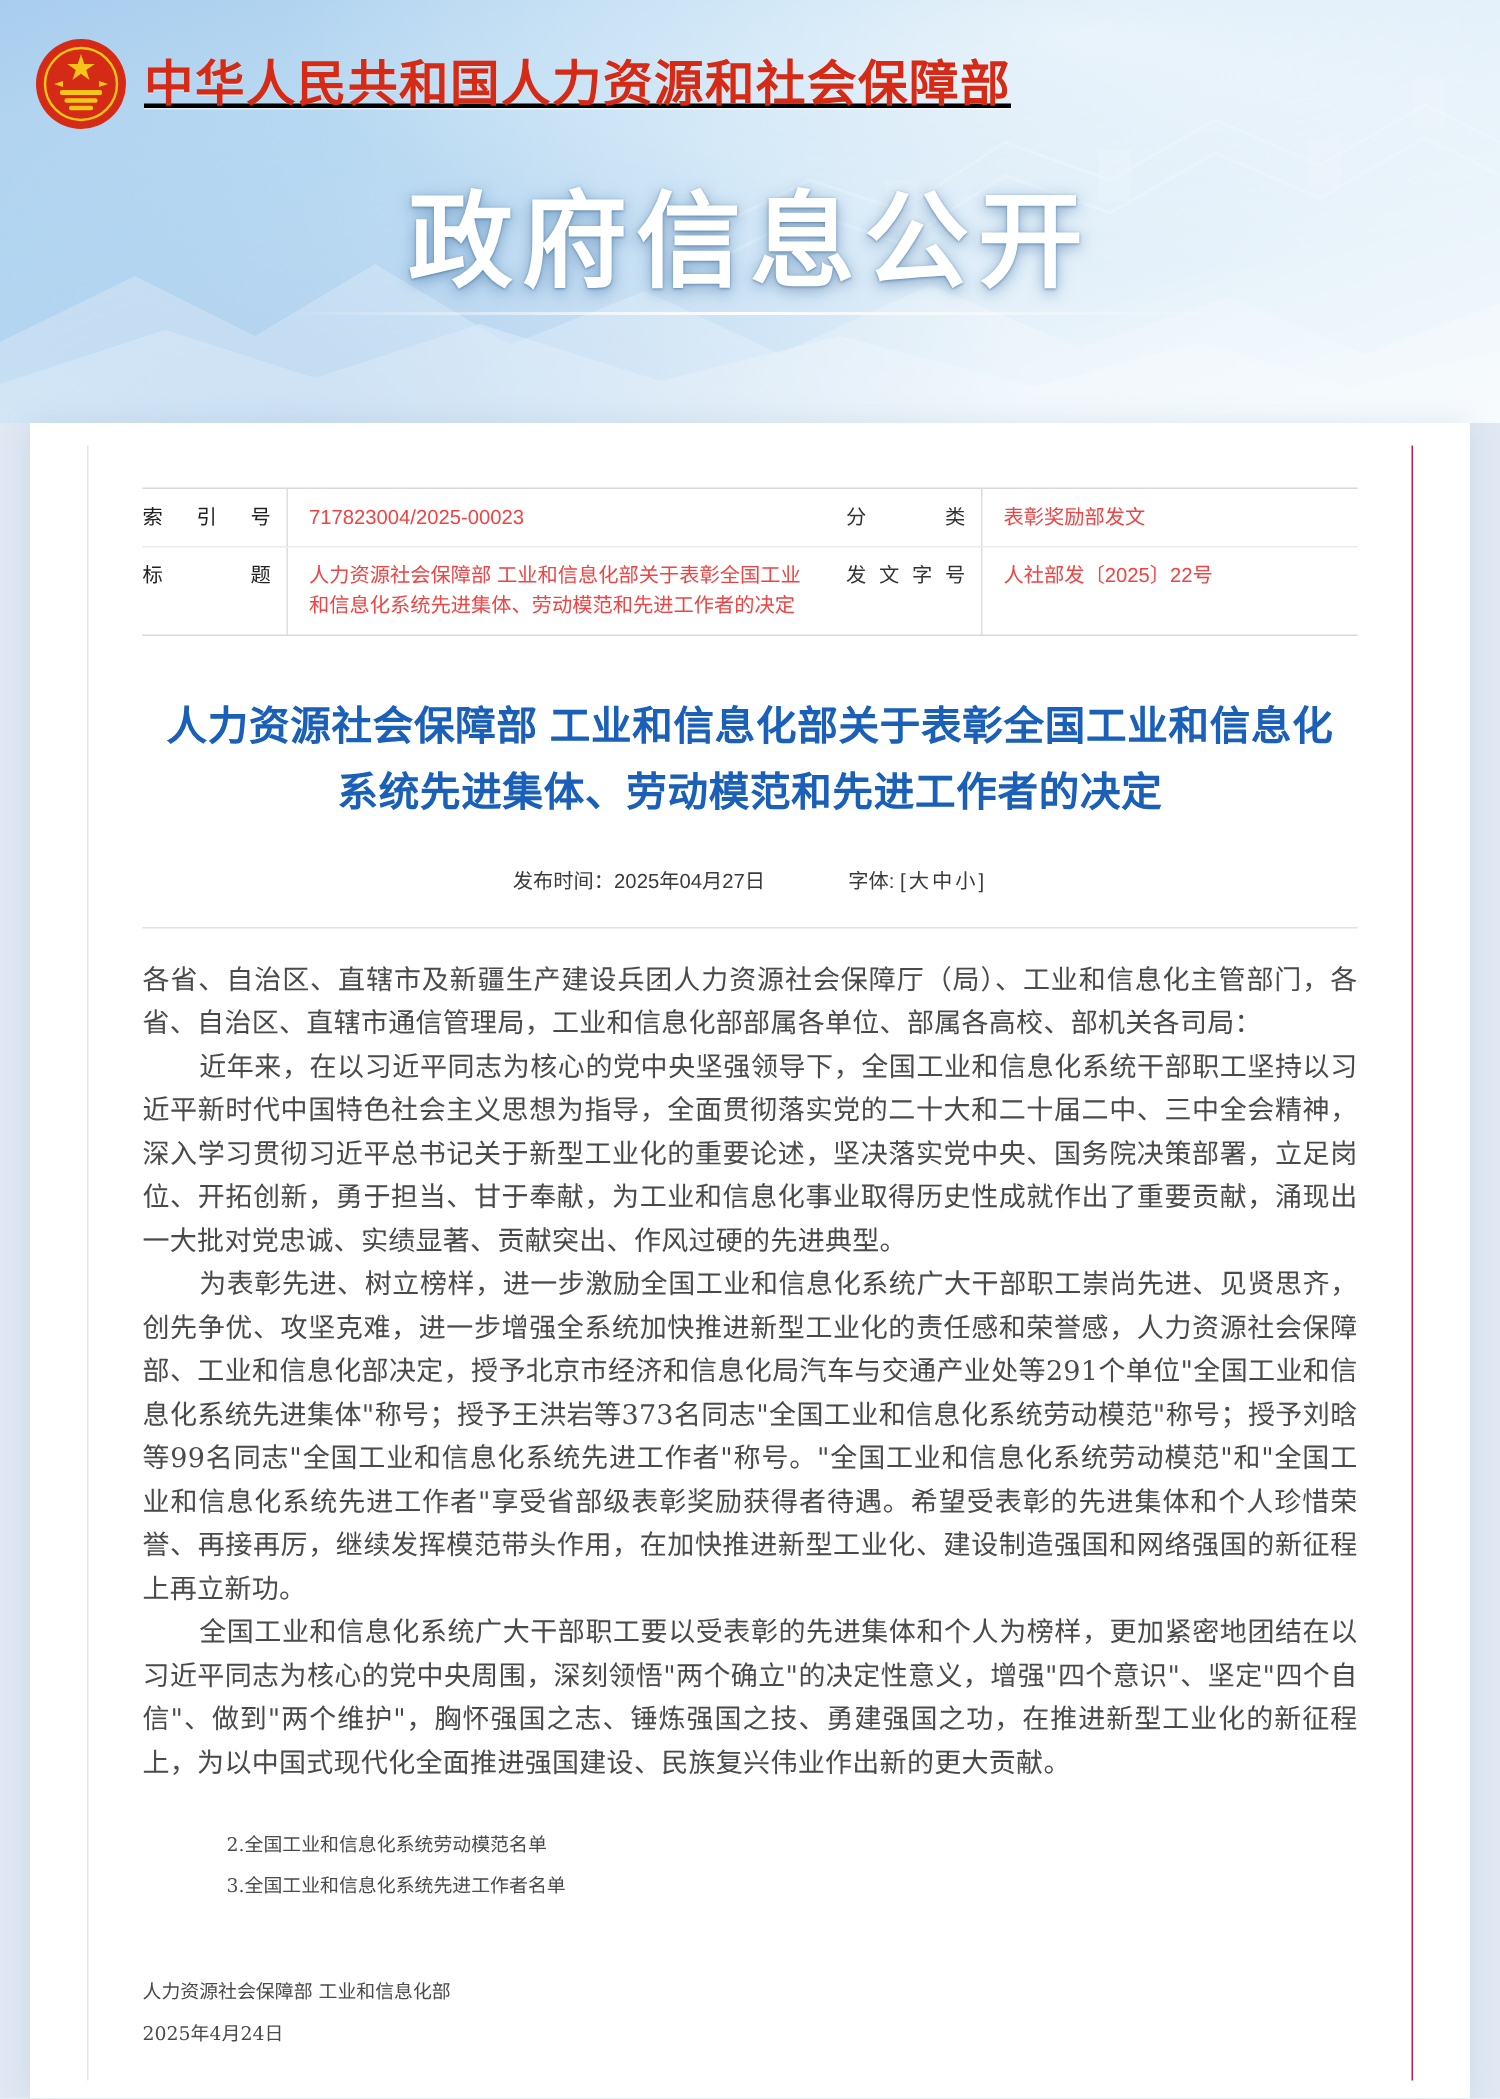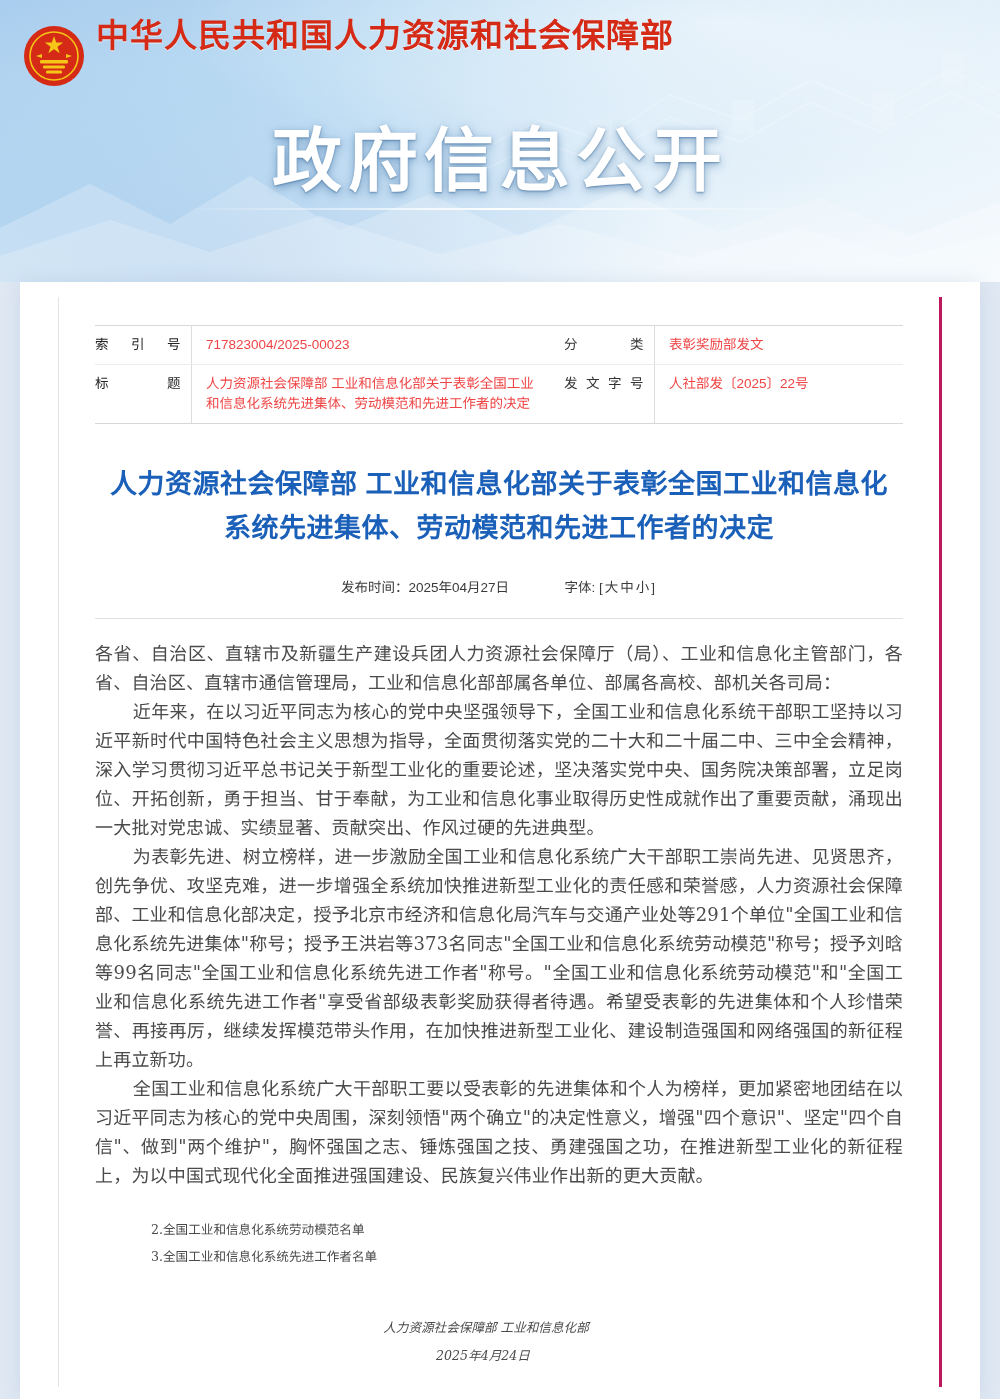--- a/index.html
+++ b/index.html
@@ -41,21 +41,22 @@
   .emblem {
     position: absolute;
     left: 22px;
     top: 24px;
     width: 64px;
     height: 64px;
   }
   .ministry-block {
     position: absolute;
     left: 96px;
-    top: 16px;
+    top: 36px;
+    text-decoration: underline;
   }
   .ministry-cn {
     font-size: 33px;
     font-weight: bold;
     color: #d42a16;
     letter-spacing: 1px;
     line-height: 40px;
     white-space: nowrap;
     text-shadow: 0 1px 0 rgba(255,255,255,0.6);
   }
@@ -99,21 +100,21 @@
     box-shadow: 0 0 18px rgba(120,150,180,0.18);
   }
   .sheet {
     position: absolute;
     left: 38px;
     top: 15px;
     width: 884px;
     height: 1090px;
     background: #fff;
     border-left: 1px solid #e3e3e3;
-    border-right: 3px solid #be185d;
+    border-right: 1px solid #be185d;
     box-sizing: border-box;
     padding: 0 36px;
   }
 
   
   .meta {
     margin-top: 28px;
     width: 100%;
     border-collapse: collapse;
     border-top: 1px solid #d8d8d8;
@@ -209,23 +210,22 @@
     padding-left: 30px;
   }
   .attach .a2, .attach .a3 { padding-left: 26px; }
 
   .signoff {
     margin-top: 44px;
     font-family: "DejaVu Serif", "Liberation Serif", serif;
     font-size: 12.6px;
     line-height: 28px;
     color: #4a4a4a;
-    text-align: center;
+    text-align: left;
     padding-right: 26px;
-    font-style: italic;
   }
   .signoff .date { padding-right: 6px; }
 </style>
 </head>
 <body>
 
 <div class="banner">
 
   <svg class="greatwall" viewBox="0 0 520 282" preserveAspectRatio="none">
     <g fill="none" stroke="#ffffff" stroke-width="2" opacity="0.55">

